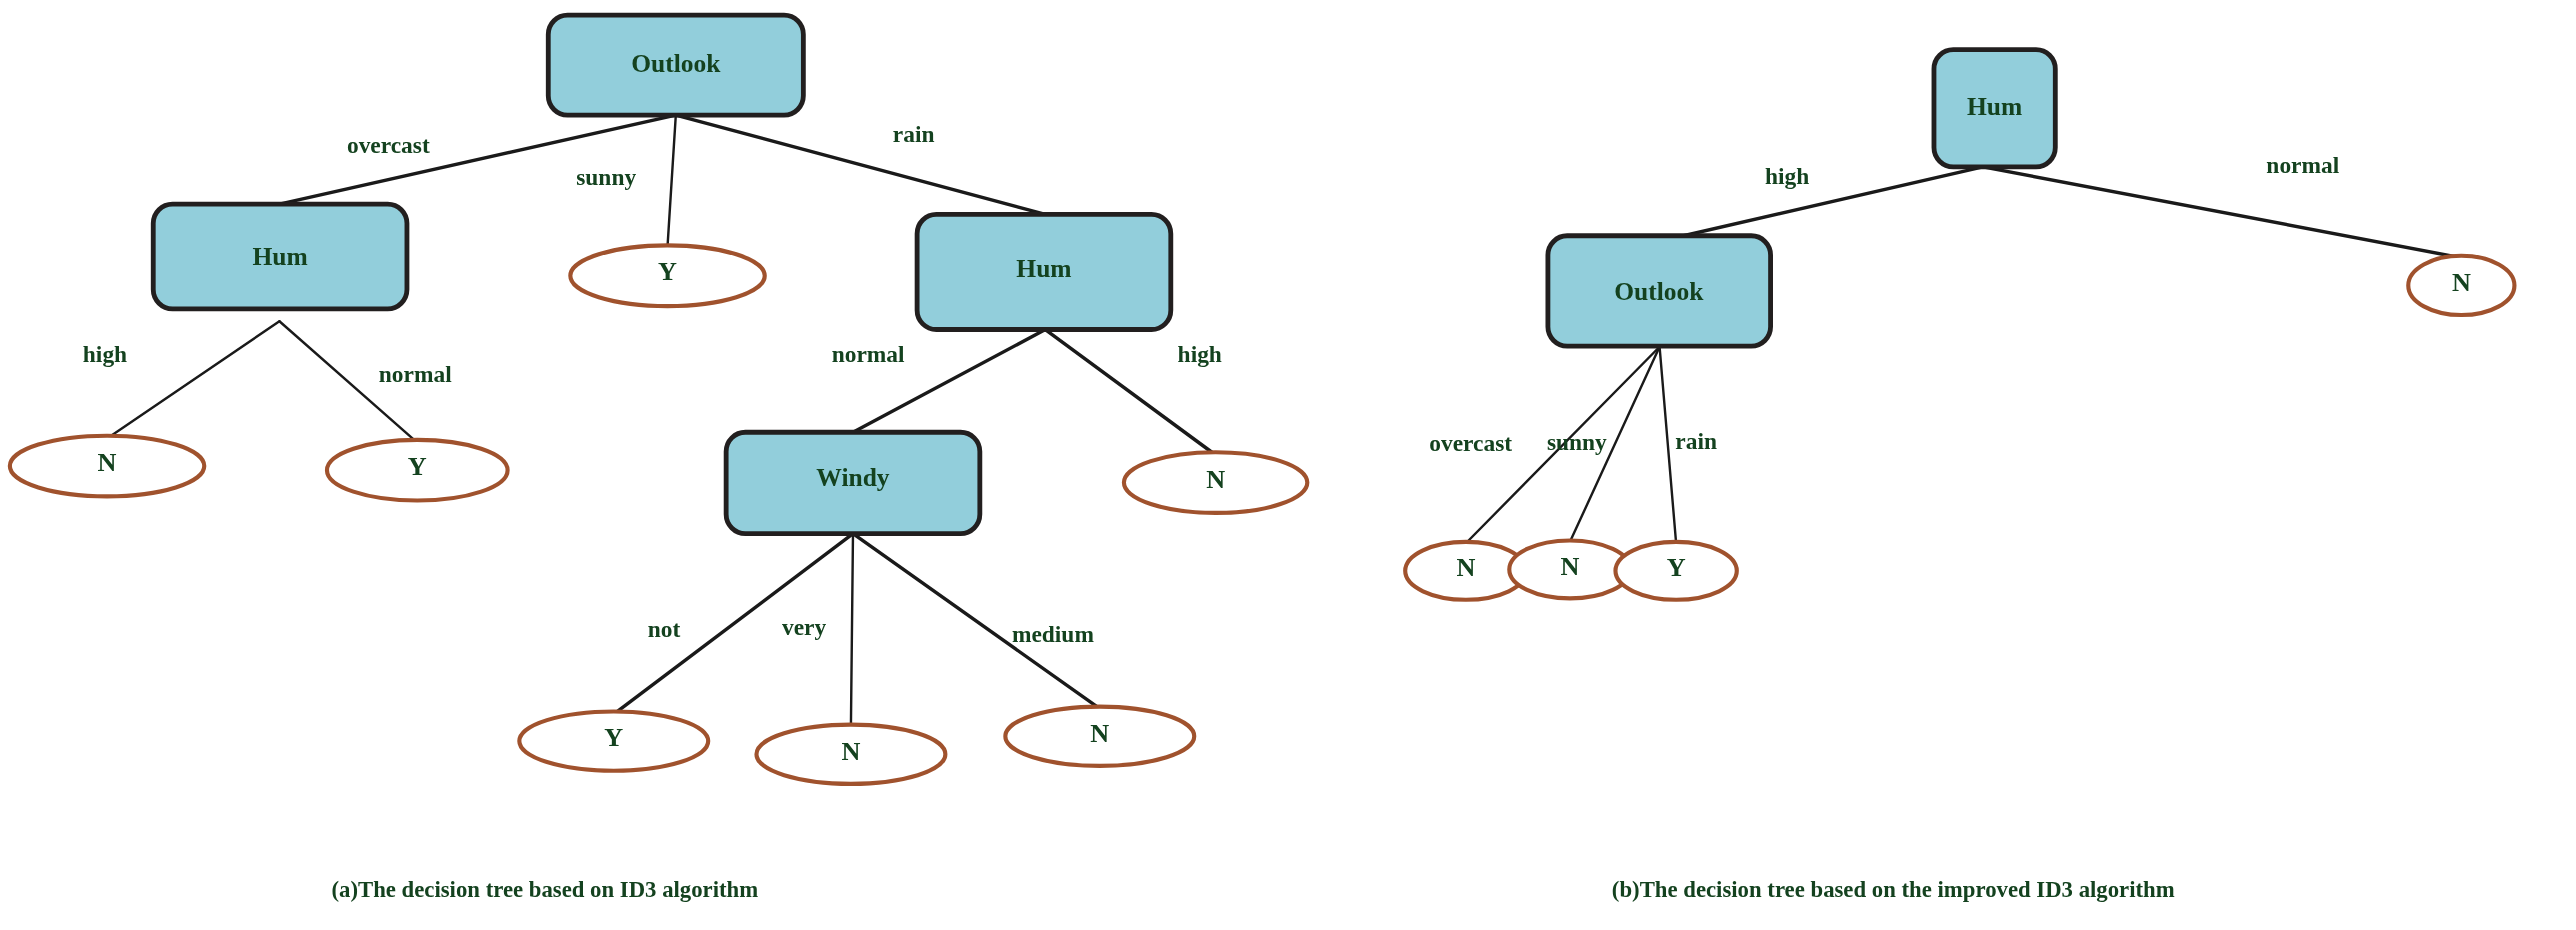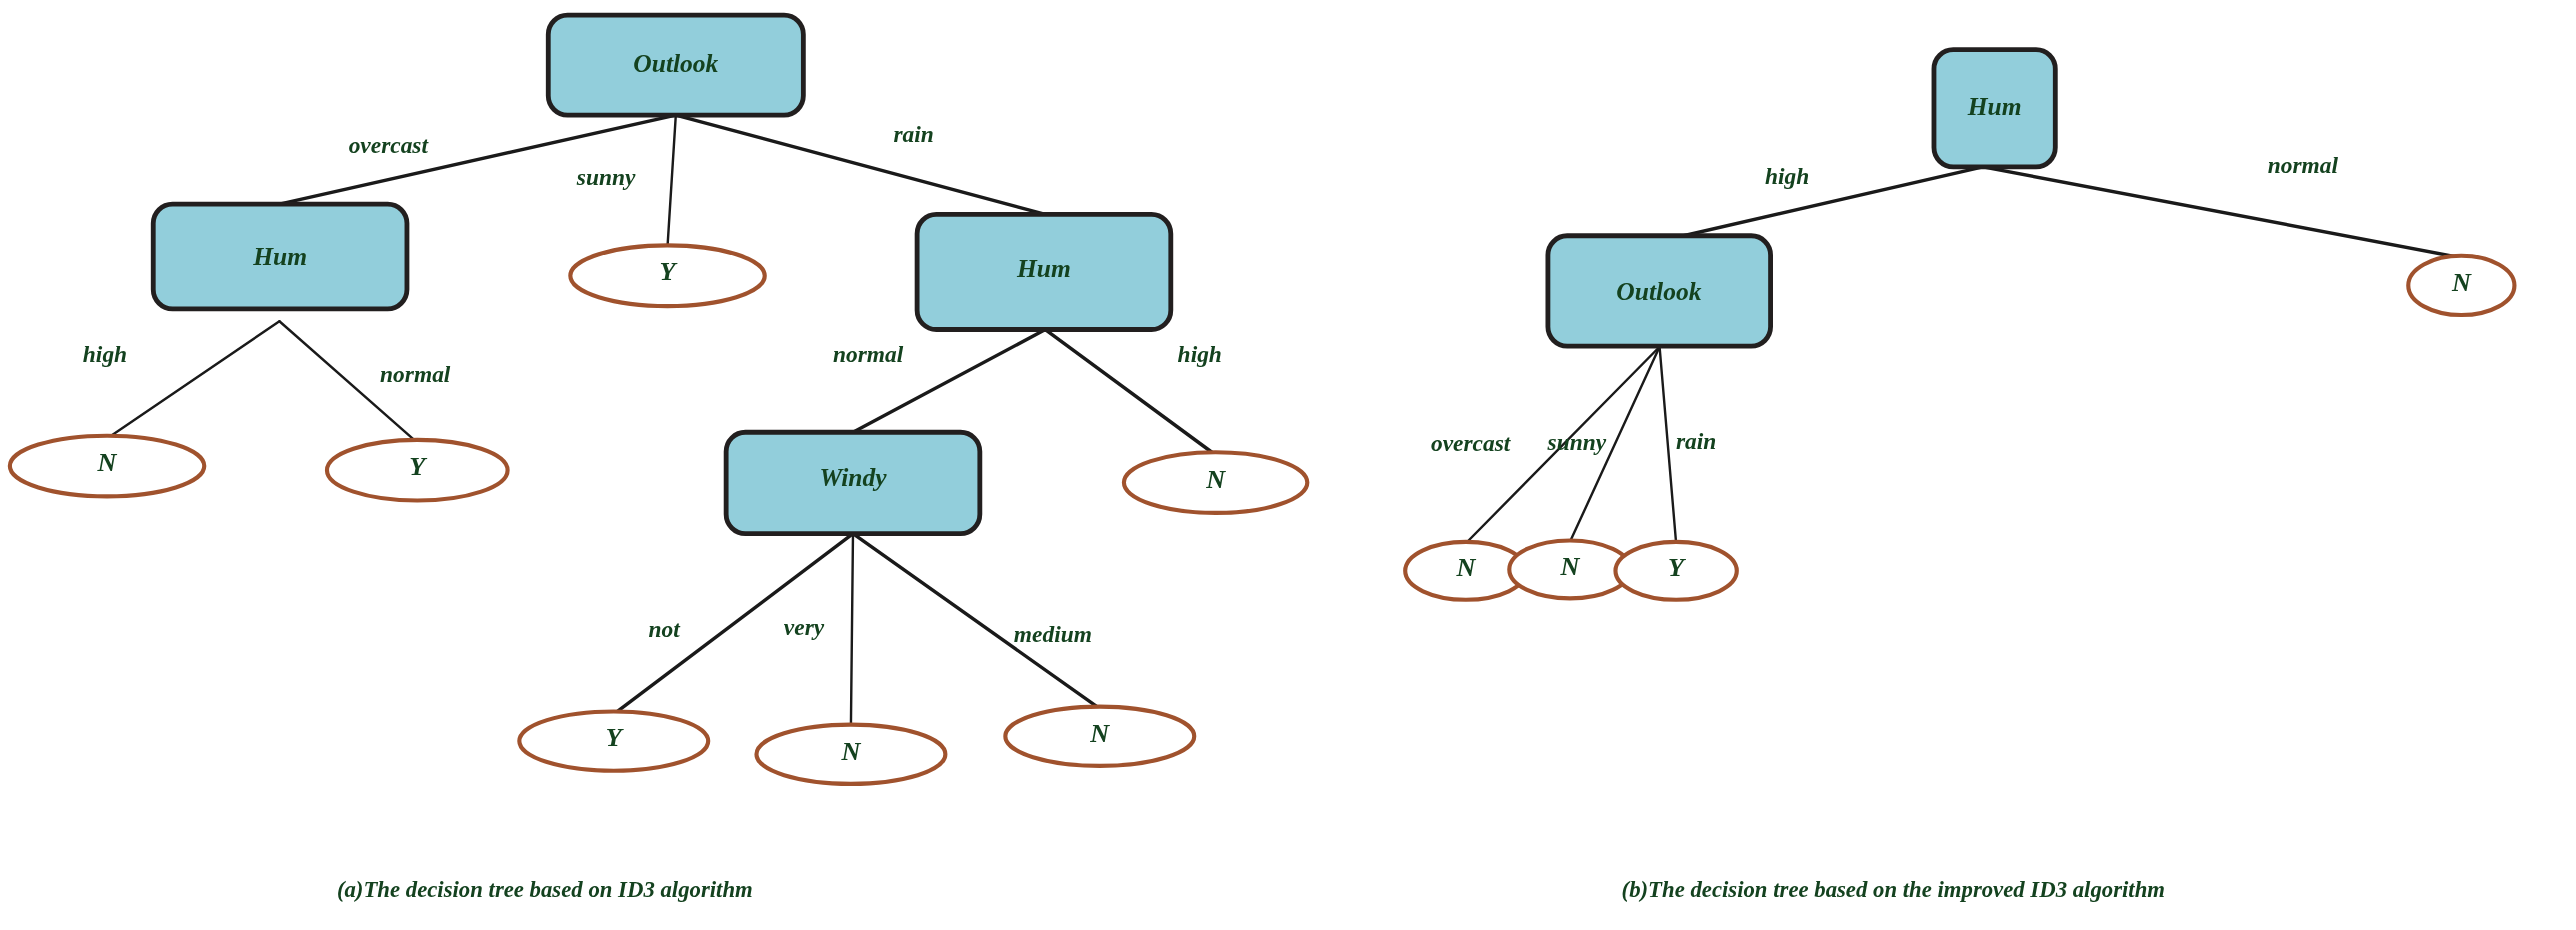--- a/index.html
+++ b/index.html
@@ -10,21 +10,20 @@
   }
   body {
     font-family: "Liberation Serif", "DejaVu Serif", serif;
   }
   #page {
     position: relative;
     width: 2576px;
     height: 930px;
     background: #ffffff;
     overflow: hidden;
-    font-style: italic;
   }
   svg#figure {
     display: block;
     width: 2576px;
     height: 930px;
   }
   .node-box {
     fill: #92cedb;
     stroke: #221f1f;
     stroke-width: 7;

